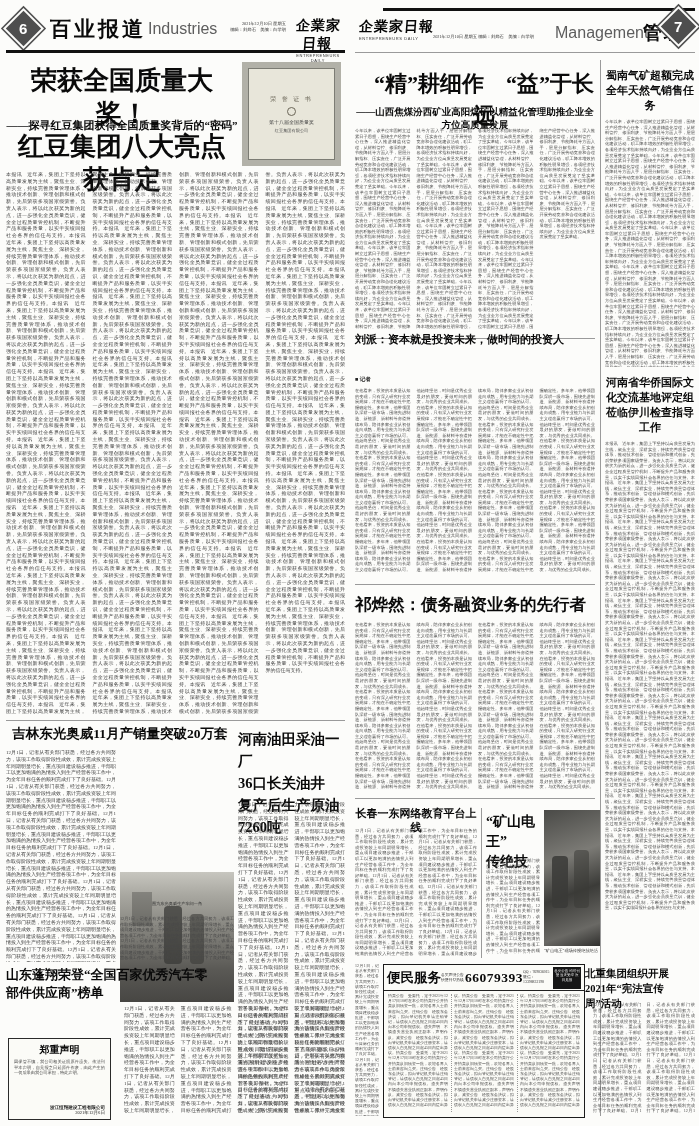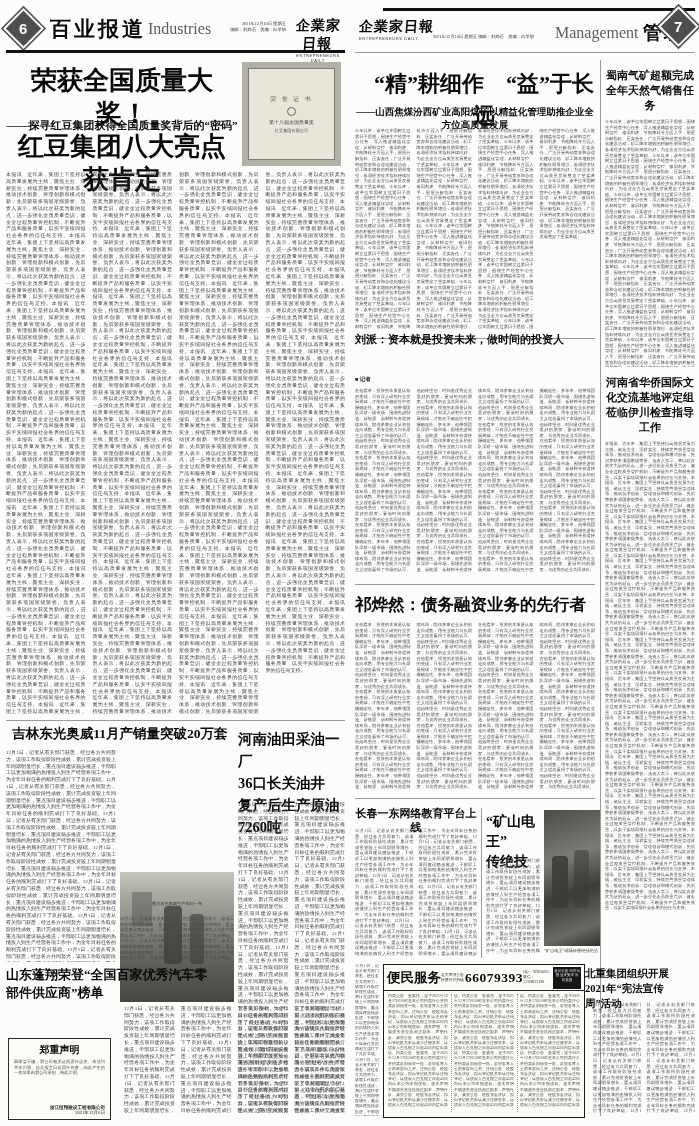--- a/index.html
+++ b/index.html
@@ -2,21 +2,21 @@
 <html><head>
 <meta charset="utf-8">
 <style>
   *{box-sizing:border-box;margin:0;padding:0}
   html,body{margin:0;background:#d8d8d8}
   #canvas{position:relative;width:699px;height:1126px;background:#fcfcfa;overflow:hidden;
           font-family:"Liberation Serif",serif;color:#222}
   .page{position:absolute;top:6px;height:1114px;background:#fcfcfa}
   .abs{position:absolute}
   .hl{font-weight:bold;color:#0a0a0a;font-family:"Liberation Serif",serif}
-  .mono{font-family:Liberation Serif, serif}
+  .mono{font-family:Liberation Sans, sans-serif}
   .center{text-align:center}
   .rule{background:#111}
   .thin{background:#9a9a9a}
   .bt{font-size:5px;line-height:6.8px;color:#3d3d3d;text-align:justify;word-break:break-all;
       overflow:hidden;column-fill:auto}
   .bt.sm{font-size:4.2px;line-height:5.6px;color:#474747}
   .bt.xs{font-size:3.9px;line-height:5.2px;color:#474747}
   .caption{font-size:4.2px;line-height:5.4px;color:#333;text-align:center;overflow:hidden}
   .diamond{width:25px;height:25px;background:#4e4e4e;display:flex;align-items:center;justify-content:center;
            transform:rotate(45deg);box-shadow:0 0 0 2px #fcfcfa,0 0 0 3.5px #4e4e4e}

